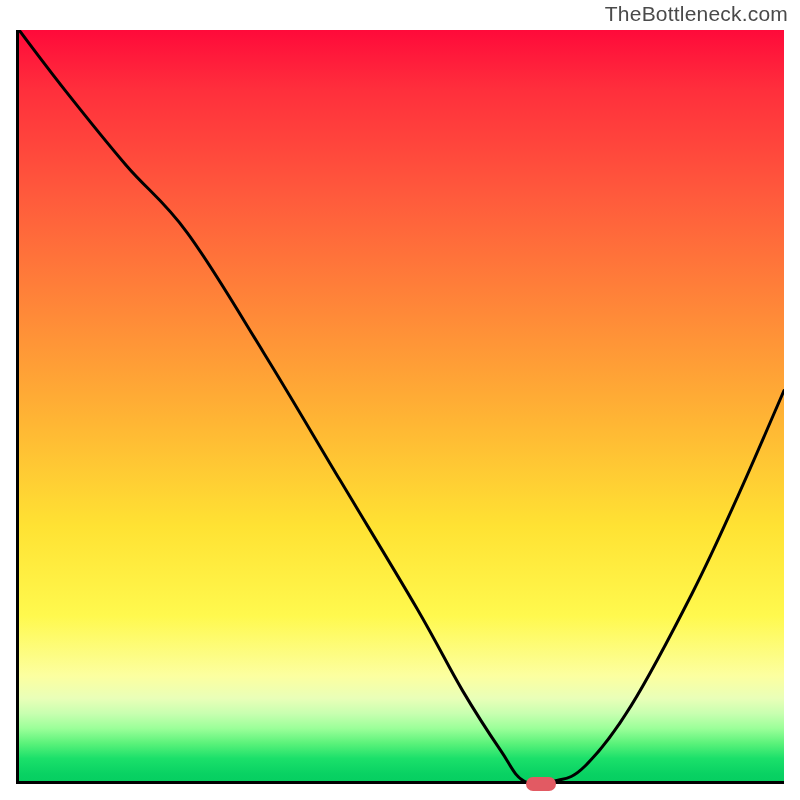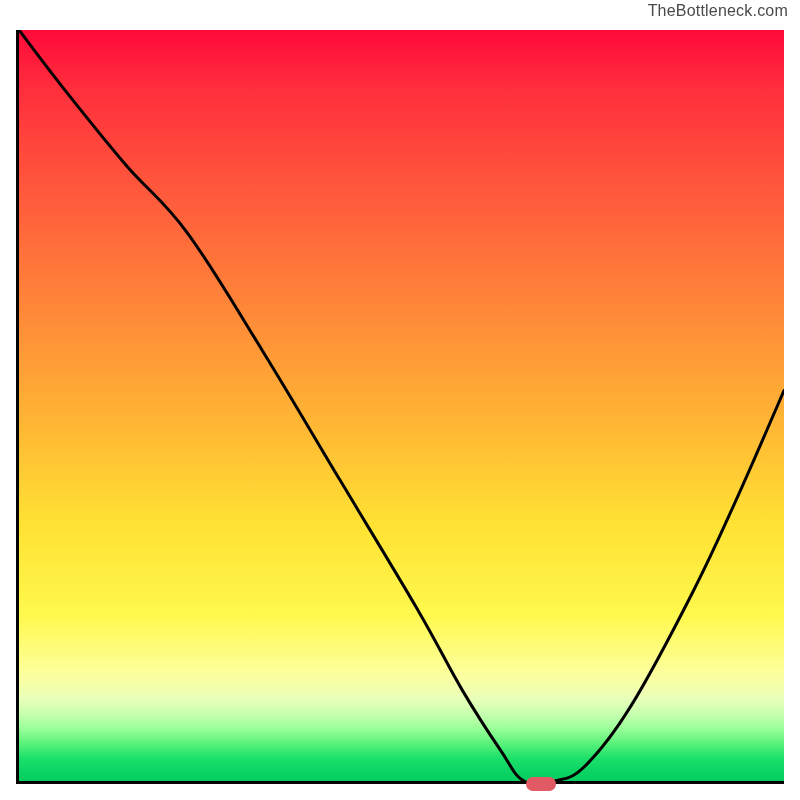--- a/index.html
+++ b/index.html
@@ -13,21 +13,21 @@
   .stage {
     position: relative;
     width: 800px;
     height: 800px;
   }
   .watermark {
     position: absolute;
     top: 2px;
     right: 12px;
     font-family: Arial, Helvetica, sans-serif;
-    font-size: 16px;
+    font-size: 21px;
     font-weight: 500;
     color: #4a4a4a;
     letter-spacing: 0.2px;
     user-select: none;
   }
   .plotbox {
     position: absolute;
     left: 16px;
     top: 30px;
     width: 768px;

